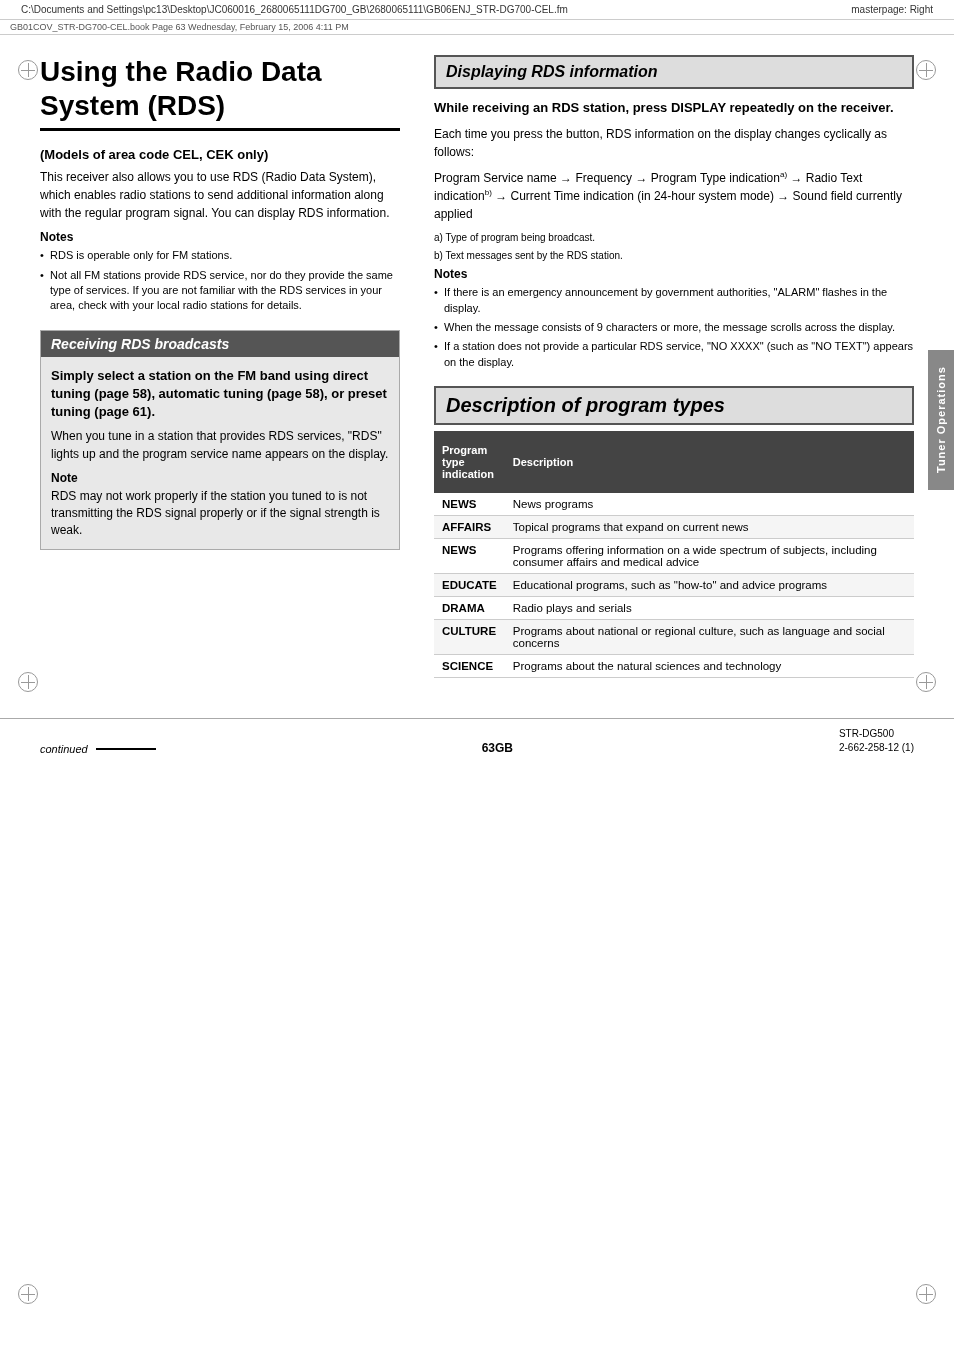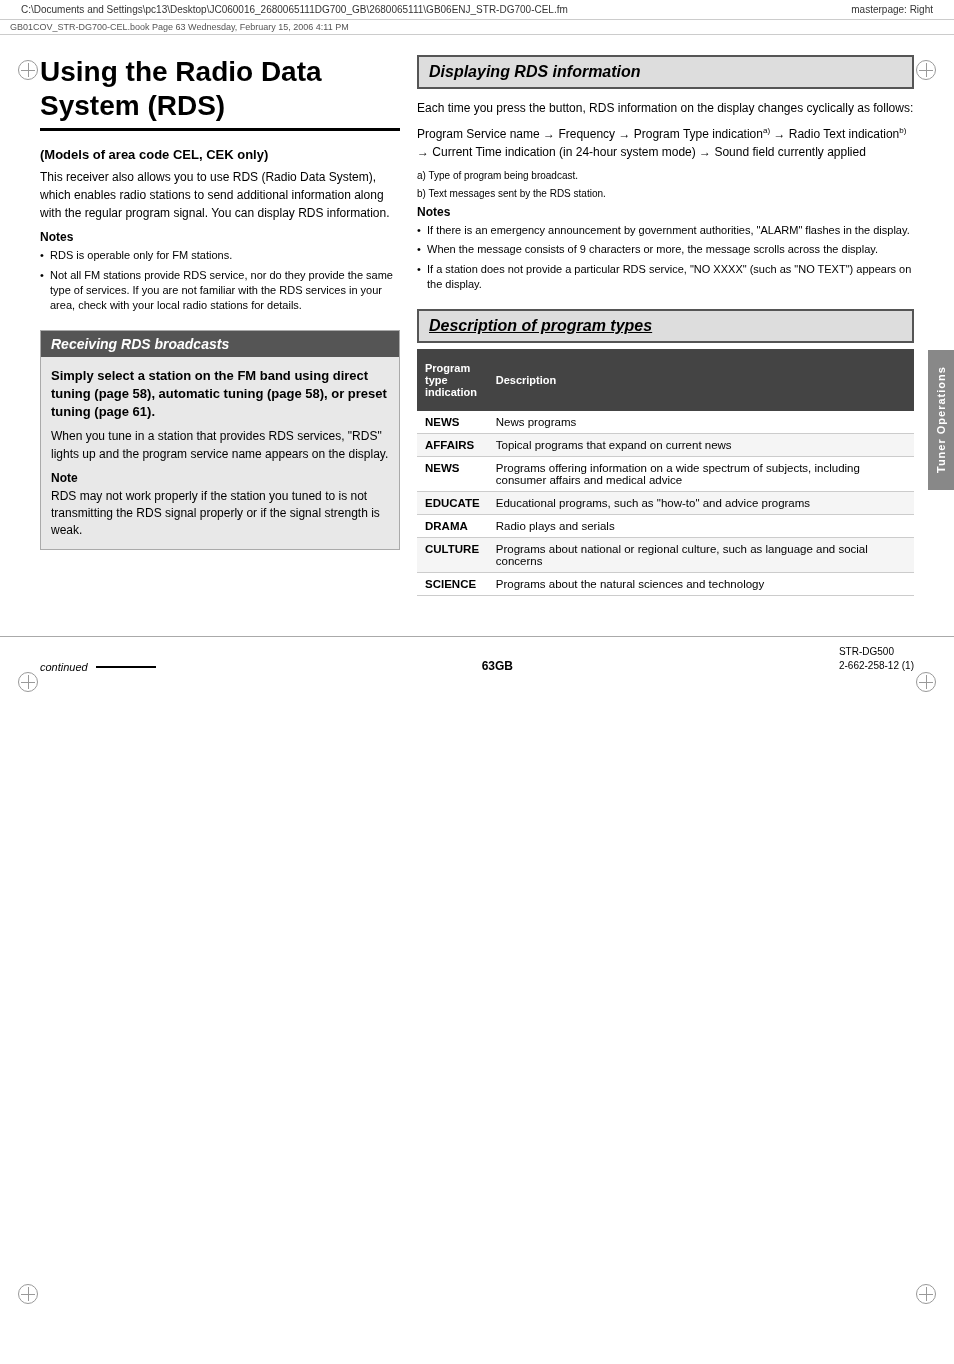--- a/index.html
+++ b/index.html
@@ -53,21 +53,21 @@
     .ch-tr { top: 60px; right: 18px; }
     .ch-bl { bottom: 60px; left: 18px; }
     .ch-br { bottom: 60px; right: 18px; }
     .ch-ml { top: 50%; left: 18px; transform: translateY(-50%); }
     .ch-mr { top: 50%; right: 18px; transform: translateY(-50%); }
 
     
     .main-content {
       display: flex;
       padding: 20px 40px 20px 40px;
-      gap: 17px;
+      gap: 34px;
     }
 
     
     .left-col {
       flex: 0 0 360px;
       max-width: 360px;
     }
 
     
     .right-col {
@@ -184,24 +184,23 @@
 
     
     .desc-box {
       background: #ddd;
       border: 2px solid #555;
       padding: 6px 10px;
       margin-top: 10px;
       margin-bottom: 6px;
     }
     .desc-title {
-      font-size: 16px;
+      font-size: 20px;
       font-weight: bold;
       font-style: italic;
-      text-decoration: underline;
     }
 
     table.program-table {
       width: 100%;
       border-collapse: collapse;
       font-size: 11.5px;
     }
     table.program-table thead tr th {
       background: #444;
       color: #fff;
@@ -331,20 +330,21 @@
     </div>
 
   </div>
 
   <div class="right-col">
 
     <div class="rds-info-box">
       <span class="rds-info-title">Displaying RDS information</span>
     </div>
 
+    <p class="display-subtitle">While receiving an RDS station, press DISPLAY repeatedly on the receiver.</p>
     <p class="body-text">Each time you press the button, RDS information on the display changes cyclically as follows:</p>
     <p class="body-text">
       <span>Program Service name → Frequency → Program Type indication</span><sup>a)</sup><span> → Radio Text indication</span><sup>b)</sup><span> → Current Time indication (in 24-hour system mode) → Sound field currently applied</span>
     </p>
 
     <p class="footnote">a) Type of program being broadcast.</p>
     <p class="footnote">b) Text messages sent by the RDS station.</p>
 
     <p class="notes-heading">Notes</p>
     <ul class="notes-list">

